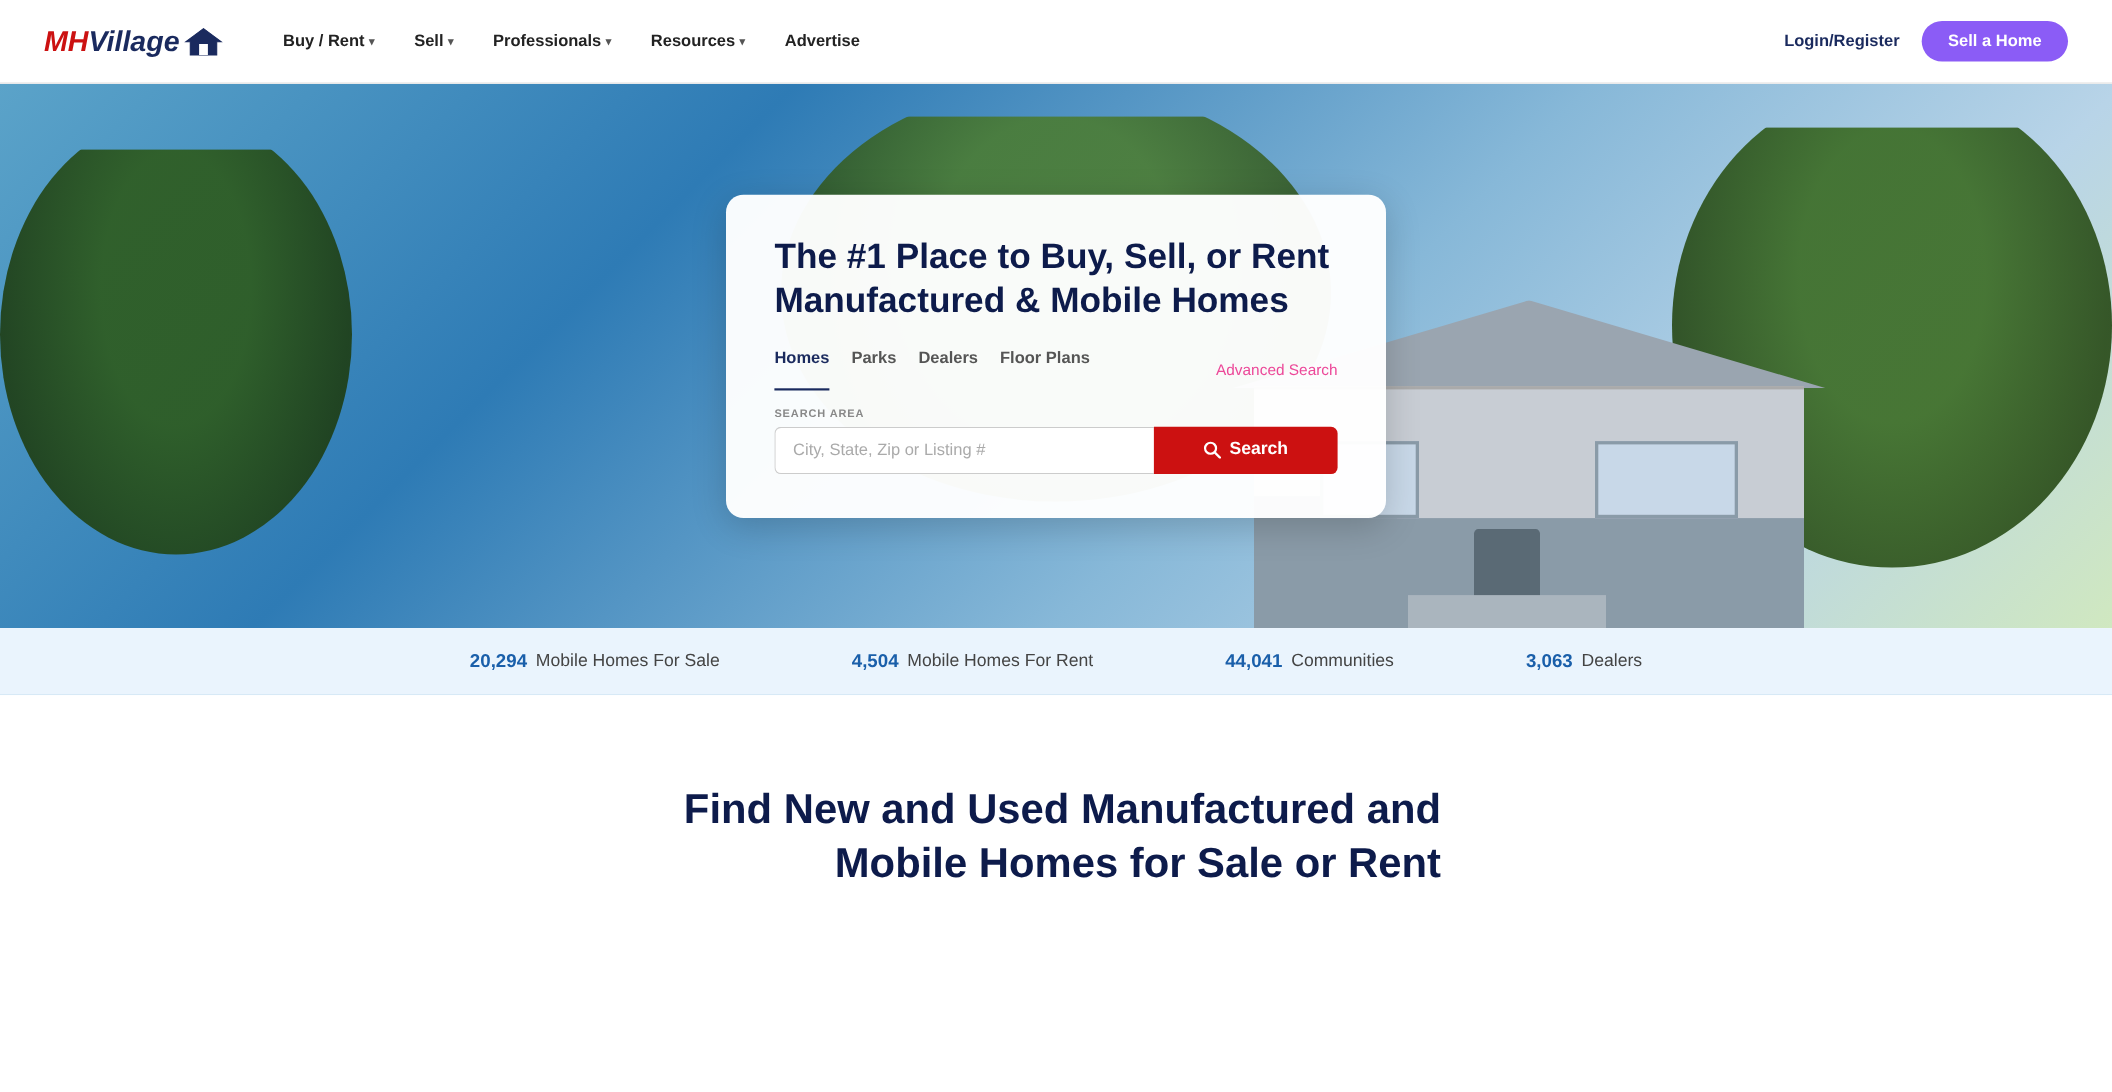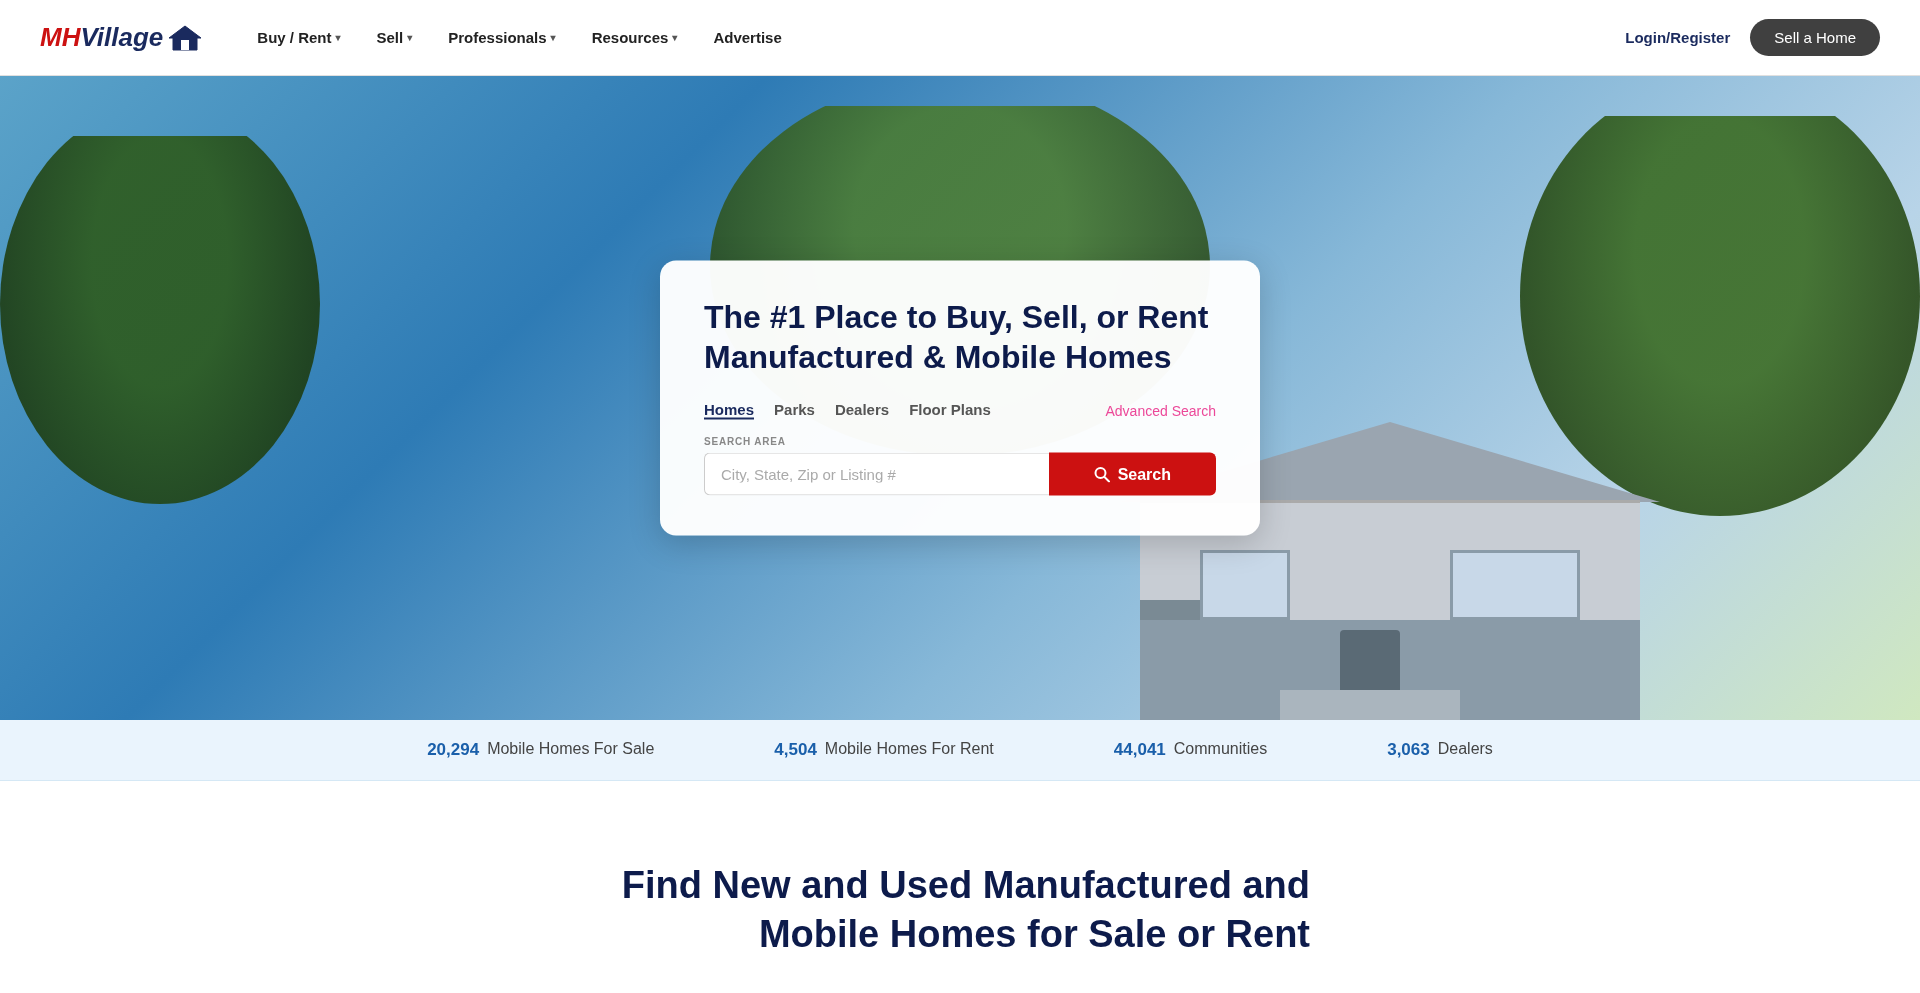--- a/index.html
+++ b/index.html
@@ -57,35 +57,35 @@
       gap: 20px;
     }
     .login-link {
       font-size: 15px;
       font-weight: 600;
       color: #1a2a5e;
       cursor: pointer;
       text-decoration: none;
     }
     .sell-btn {
-      background: #404040;
+      background: #8b5cf6;
       color: #fff;
       border: none;
       border-radius: 24px;
       padding: 10px 24px;
       font-size: 15px;
-      font-weight: 400;
+      font-weight: 700;
       cursor: pointer;
     }
 
     
     .hero {
       position: relative;
       width: 100%;
-      height: 644px;
+      height: 495px;
       overflow: hidden;
     }
     .hero-bg {
       position: absolute;
       inset: 0;
       background: linear-gradient(135deg, #5ba3c9 0%, #2e7bb5 30%, #87b8d8 60%, #b8d4e8 80%, #d0e8c0 100%);
     }
     
     .hero-trees-left {
       position: absolute;
@@ -210,21 +210,21 @@
       display: flex;
       gap: 20px;
       margin-bottom: 16px;
       align-items: center;
     }
     .search-tab {
       font-size: 15px;
       font-weight: 600;
       color: #555;
       cursor: pointer;
-      padding-bottom: 0;
+      padding-bottom: 19px;
       border-bottom: 2px solid transparent;
     }
     .search-tab.active {
       color: #1a2a5e;
       border-bottom: 2px solid #1a2a5e;
     }
     .advanced-link {
       margin-left: auto;
       font-size: 14px;
       color: #ec4899;
@@ -273,21 +273,21 @@
       background: #eaf4fd;
       display: flex;
       align-items: center;
       justify-content: center;
       gap: 120px;
       padding: 20px 0;
       border-bottom: 1px solid #d5e8f5;
     }
     .stat-item {
       display: flex;
-      align-items: flex-start;
+      align-items: center;
       gap: 8px;
       font-size: 16px;
     }
     .stat-number {
       color: #1a5faa;
       font-weight: 800;
       font-size: 17px;
     }
     .stat-label {
       color: #444;

